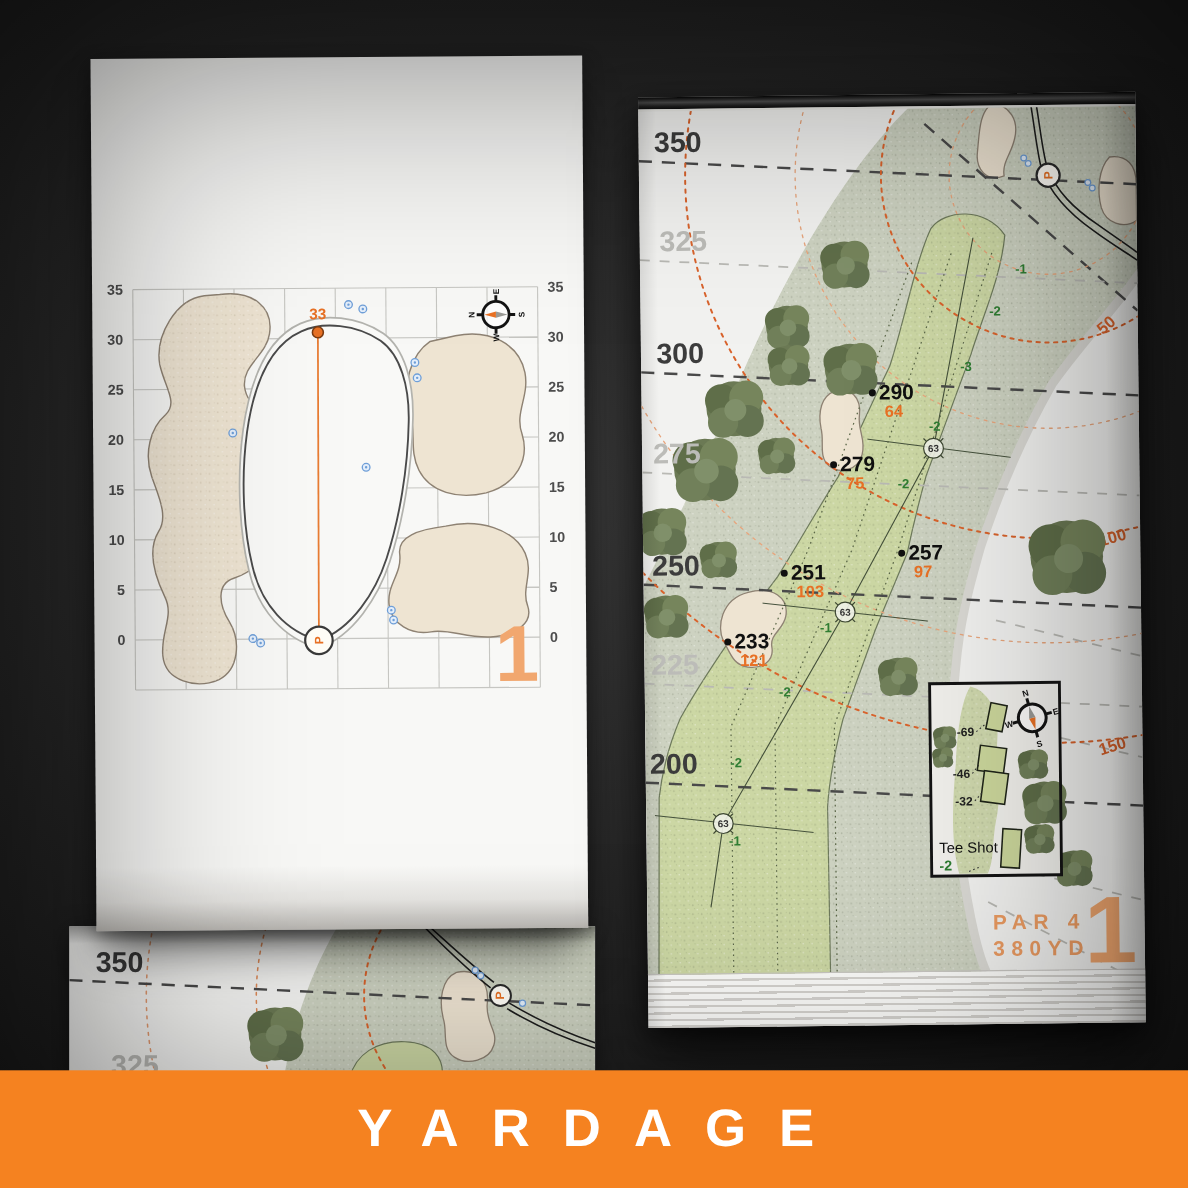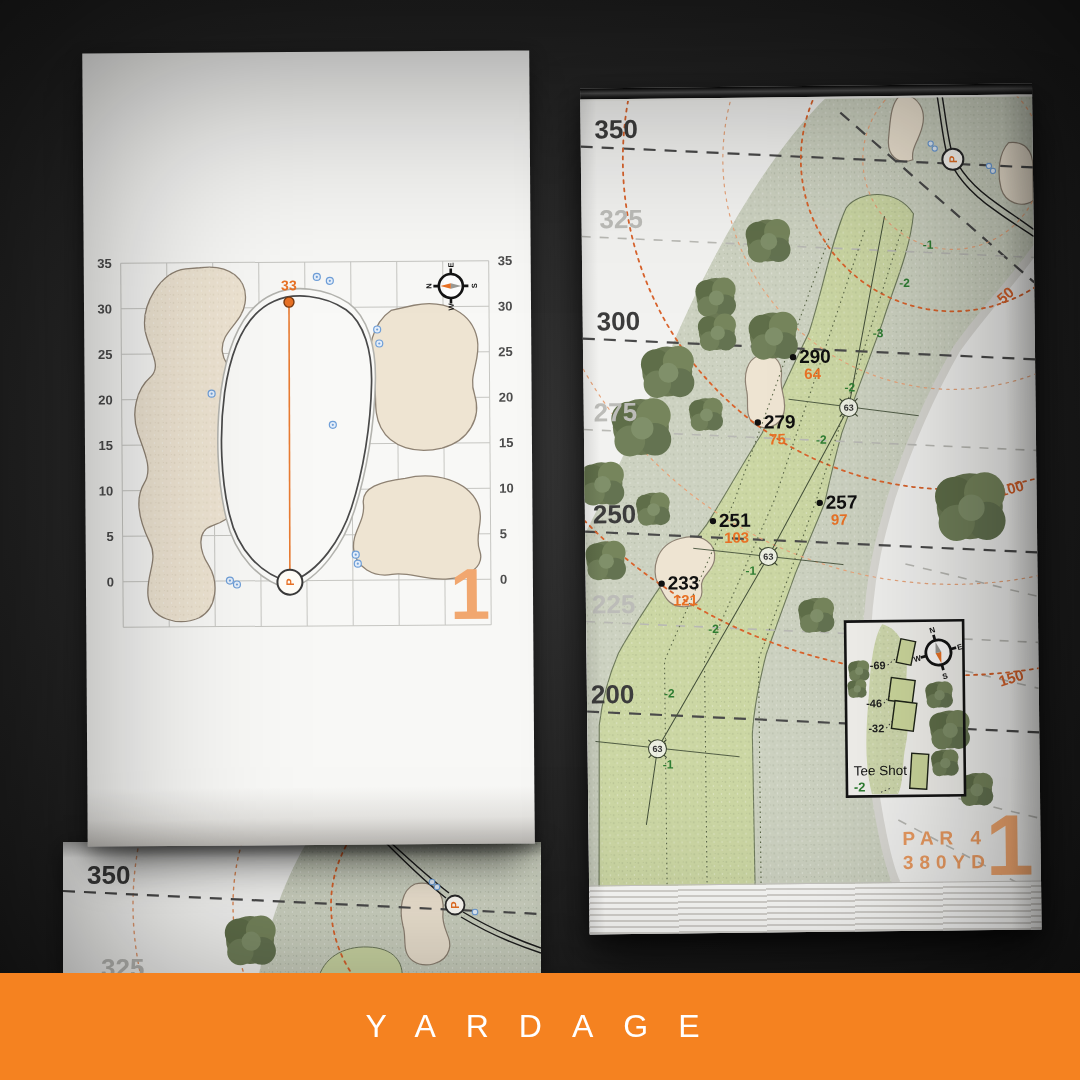--- a/index.html
+++ b/index.html
@@ -23,21 +23,21 @@
   .right-book::after{content:"";position:absolute;top:0;right:0;bottom:0;width:30px;pointer-events:none;
     background:linear-gradient(90deg,rgba(0,0,0,0) 0%,rgba(0,0,0,0.17) 100%);}
   .right-book::before{content:"";position:absolute;top:0;left:0;bottom:0;width:16px;pointer-events:none;z-index:3;
     background:linear-gradient(270deg,rgba(0,0,0,0) 0%,rgba(0,0,0,0.10) 100%);}
   .right-book .curl{height:11px;background:linear-gradient(180deg,#060606 0%,#4d4d4d 45%,#222 75%,#0b0b0b 100%);
     border-bottom:2px solid #ecece8;}
   .right-book .stack{position:absolute;bottom:0;left:0;right:0;height:48px;border-top:1px solid #c9c7c3;
     background:repeating-linear-gradient(180deg,#fcfcfa 0px,#fcfcfa 4px,#d5d3cf 4px,#d5d3cf 6px);}
   .banner{position:absolute;left:0;top:973px;width:1080px;height:107px;background:#F58220;z-index:10;
     display:flex;align-items:center;justify-content:center;}
-  .banner-text{color:#ffffff;font-weight:normal;font-size:32px;letter-spacing:30px;text-indent:15px;}
+  .banner-text{color:#ffffff;font-weight:bold;font-size:48px;letter-spacing:30px;text-indent:15px;}
   svg{display:block;}
   svg text{font-family:"Liberation Sans",sans-serif;}
   .tick{font-size:13px;font-weight:bold;fill:#4d4d4d;}
   .dist{font-size:26px;font-weight:bold;fill:#3c3c3c;}
   .dist.gray{fill:#bcbcb8;}
   .slope{font-size:12px;font-weight:bold;fill:#2F7D32;}
   .sprk{font-size:9px;font-weight:bold;fill:#333;}
   .carry{font-size:19px;font-weight:bold;fill:#101010;}
   .topin{font-size:15px;font-weight:bold;fill:#E87125;}
   .arclbl{font-size:15px;font-weight:bold;fill:#D9632C;}

